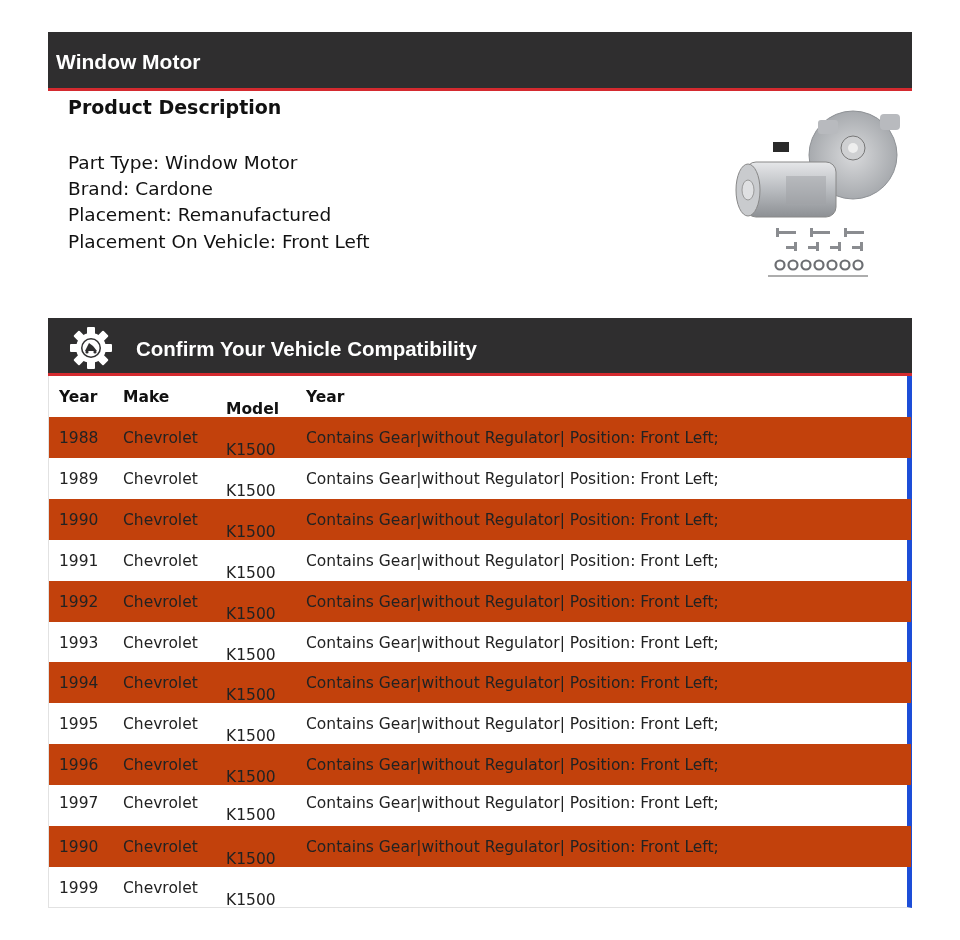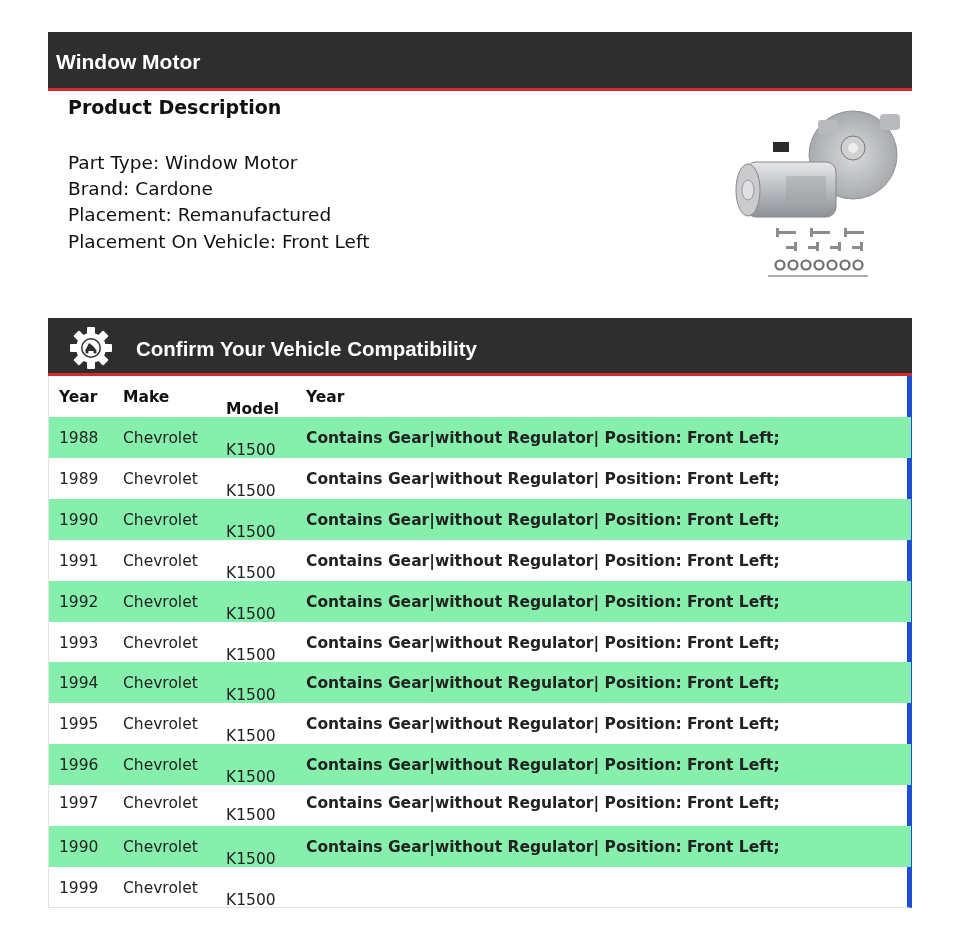--- a/index.html
+++ b/index.html
@@ -24,27 +24,27 @@
   .spec span.v { font-weight: normal; }
   .product-img { position: absolute; left: 728px; top: 100px; width: 180px; height: 182px; }
   .bar2 { top: 318px; height: 58px; padding-left: 16px; }
   .bar2 .title { position: absolute; left: 88px; top: 19px; font-size: 20.5px; }
   .gear { position: absolute; left: 21px; top: 8px; width: 44px; height: 44px; }
   .table-wrap {
     position: absolute; left: 48px; top: 376px; width: 864px; height: 532px;
     border-left: 1px solid #e2e2e2; border-right: 5px solid #1d4ed8; border-bottom: 1px solid #e2e2e2;
   }
   .row { position: absolute; left: 0; width: 862px; height: 41px; font-size: 15.5px; }
-  .row.alt { background: #86efac; }
+  .row.alt { background: #c2410c; }
   .row .c { position: absolute; top: 12px; white-space: nowrap; color: #222; }
   .row.head .c { font-weight: bold; color: #111; }
   .c.year { left: 10px; }
   .c.make { left: 74px; }
   .c.model { left: 177px; margin-top: 12px; }
-  .c.notes { left: 257px; font-weight: bold; }
+  .c.notes { left: 257px; }
 </style>
 </head>
 <body>
 
 <div class="bar bar1">
   <div class="title">Window Motor</div>
 </div>
 
 <div class="desc-title">Product Description</div>
 

